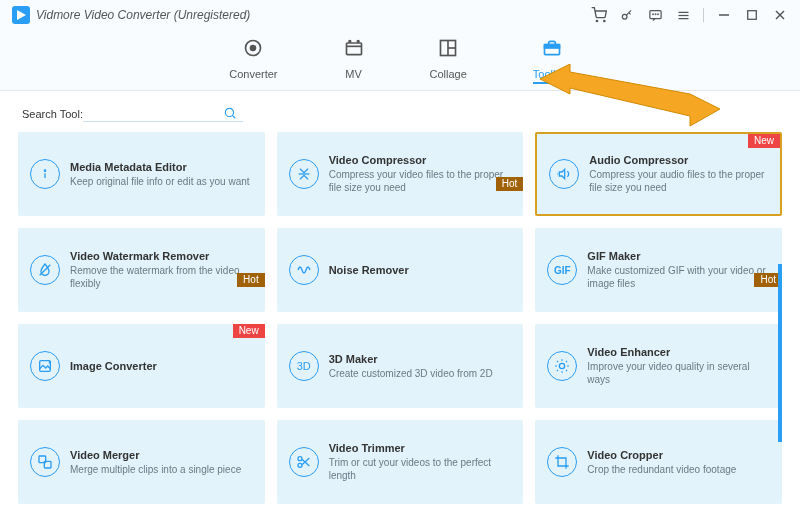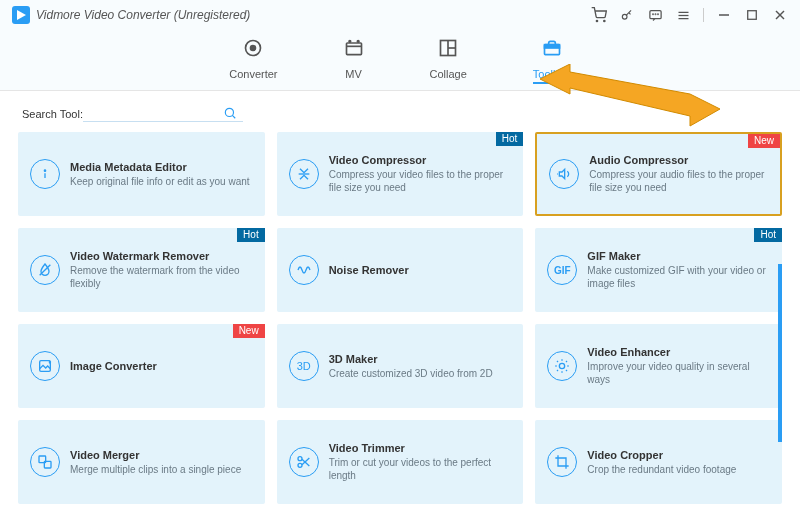--- a/index.html
+++ b/index.html
@@ -24,21 +24,21 @@
   .search-input { border: none; outline: none; font-size: 11px; width: 140px; background: transparent; padding: 2px 0; }
   .search-btn { color: #2a9df4; cursor: pointer; display:flex; }
   .grid { display: grid; grid-template-columns: repeat(3, 1fr); gap: 12px; padding: 0 18px 12px; position: relative; }
   .card { background: #e3f3fb; border-radius: 2px; display: flex; align-items: center; gap: 10px; padding: 14px 12px; position: relative; cursor: pointer; min-height: 84px; }
   .card.highlight { border: 2px solid #d8a020; }
   .card-icon { width: 30px; height: 30px; border: 1.5px solid #2a9df4; border-radius: 50%; display: flex; align-items: center; justify-content: center; color: #2a9df4; flex-shrink: 0; font-size: 14px; }
   .card-text { display: flex; flex-direction: column; gap: 2px; }
   .card-title { font-size: 11px; font-weight: bold; color: #333; }
   .card-desc { font-size: 10px; color: #6a7a85; line-height: 1.3; }
   .badge { position: absolute; top: 0; right: 0; color: #fff; font-size: 10px; padding: 0 6px; line-height: 14px; }
-  .badge.hot { background: #0369a1; }
+  .badge.hot { background: #a16207; margin-top: 45px; }
   .badge.new { background: #ef4444; }
   .vbar { position: absolute; right: 18px; top: 132px; width: 4px; height: 178px; background: #2a9df4; }
 </style>
 </head>
 <body>
 
 <div class="titlebar">
   <div class="titlebar-left">
     <div class="app-logo">
       <svg width="12" height="12" viewBox="0 0 12 12">

